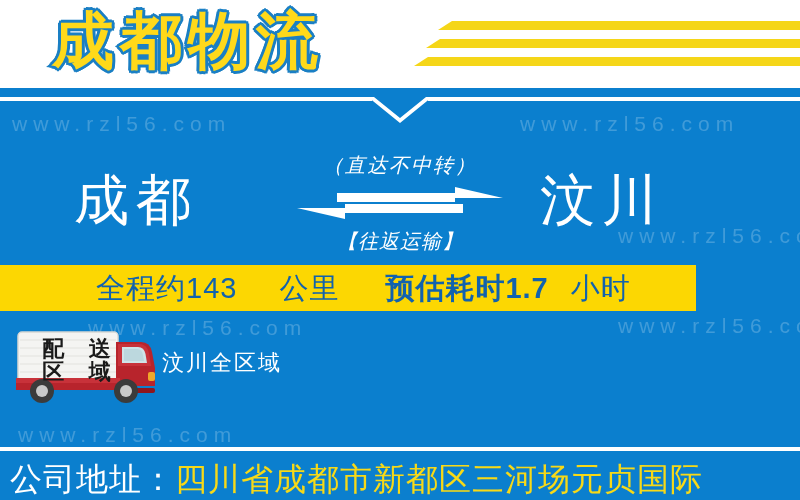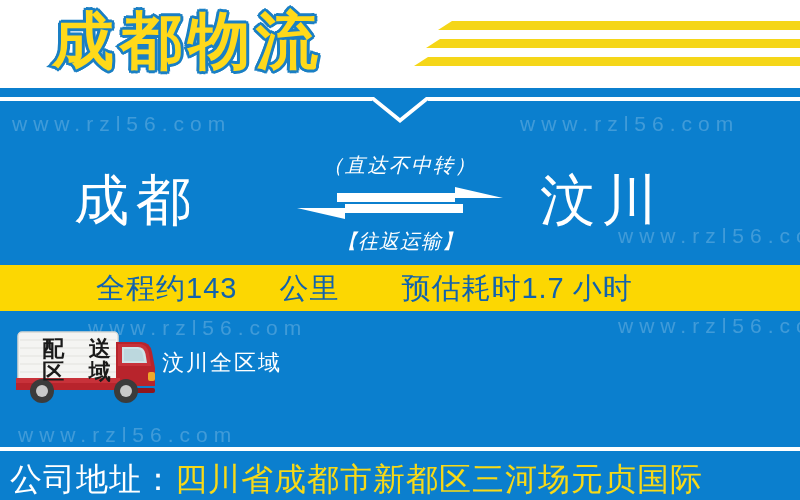--- a/index.html
+++ b/index.html
@@ -149,37 +149,37 @@
     height: 38px;
     margin: 5px auto 3px auto;
   }
   .arrow-wrap svg { display: block; }
 
   
   .info-band {
     position: absolute;
     left: 0;
     top: 177px;
-    width: 800px;
+    width: 696px;
     height: 46px;
     background: #fcd702;
     display: flex;
     align-items: center;
   }
   .info-band .seg {
     color: #1162ae;
     font-size: 29px;
     line-height: 46px;
     white-space: nowrap;
     letter-spacing: 1px;
   }
   .info-band .seg.dist { margin-left: 96px; }
   .info-band .seg.unit { margin-left: 42px; }
-  .info-band .seg.time { margin-left: 62px; }
-  .info-band .seg.hour { margin-left: 8px; }
+  .info-band .seg.time { margin-left: 46px; font-weight: bold; }
+  .info-band .seg.hour { margin-left: 22px; }
 
   
   .delivery {
     position: absolute;
     left: 0;
     top: 240px;
     width: 800px;
     height: 80px;
   }
   .truck {

